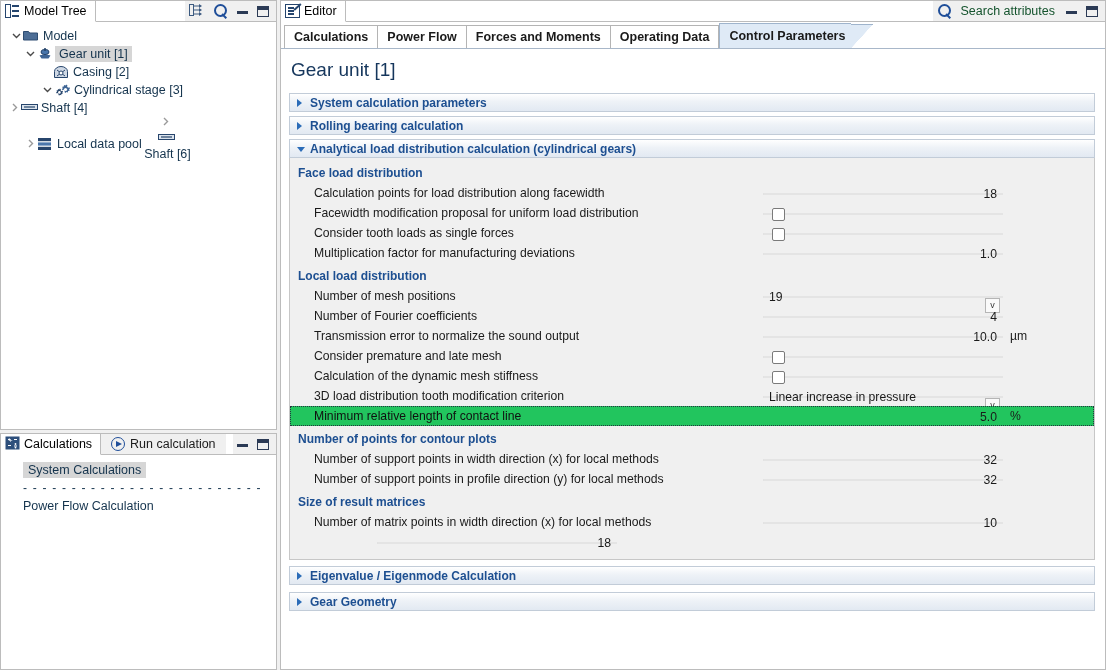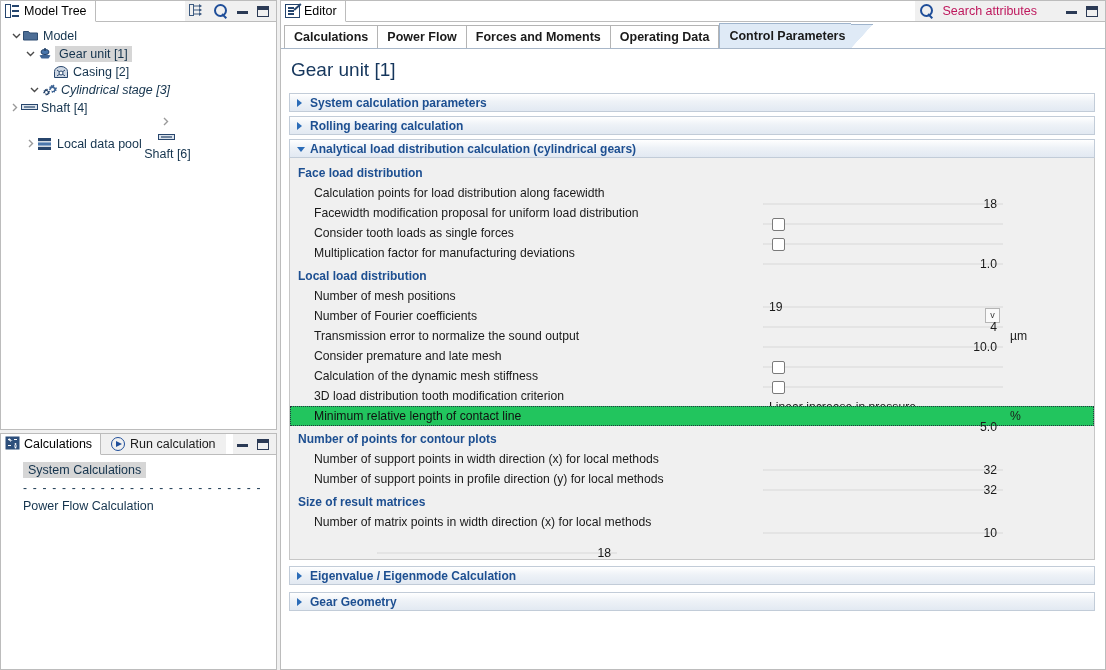--- a/index.html
+++ b/index.html
@@ -191,21 +191,21 @@
     border: 1px solid #c7c7c7; border-top: none;
     background: #f0f0f0;
     padding: 6px 0 7px 0;
   }
 
   .grouphead {
     font-size: 12px; font-weight: bold; color: #1d4f91;
     padding: 2px 0 3px 8px;
   }
   .frow {
-    display: flex; align-items: flex-end; height: 20px;
+    display: flex; align-items: center; height: 20px;
     position: relative;
   }
   .frow .lbl {
     width: 386px; flex: 0 0 386px;
     padding-left: 24px; font-size: 12.2px; color: #1a1a1a;
     line-height: 20px; white-space: nowrap; overflow: hidden;
   }
   .frow .gap1 { width: 1px; flex: 0 0 1px; background: #d2d8de; }
   .frow .midgap { width: 86px; flex: 0 0 86px; }
   .frow .fieldcell {
@@ -316,21 +316,21 @@
         <span class="tico">
           <svg width="16" height="14" viewBox="0 0 16 14">
             <path d="M1.5 12.5 v-6 a6.5 5 0 0 1 13 0 v6z" fill="#cfd8e4" stroke="#27456c"></path>
             <path d="M4 5 l8 6 M12 5 l-8 6" stroke="#27456c" stroke-width="1"></path>
             <circle cx="8" cy="8" r="2" fill="#fff" stroke="#27456c"></circle>
           </svg>
         </span>
         <span class="tlabel" style="margin-left:4px;">Casing [2]</span>
       </div>
 
-      <div class="trow" style="padding-left:26px;font-style:italic;">
+      <div class="trow" style="padding-left:39px;">
         <span class="twist">
           <svg width="9" height="9" viewBox="0 0 9 9">
               <path d="M1 3 L4.5 6.5 L8 3" stroke="#4a4a4a" stroke-width="1.4" fill="none"></path>
             </svg>
         </span>
         <span class="tico">
           <svg width="16" height="14" viewBox="0 0 16 14">
             <path d="M10 2 l1.6 .6 .6-1 1.3 .8-.5 1.1 1.2 1.2 1.1-.5.8 1.3-1 .6.6 1.6-1.6.2-.2 1.6-1.6-.6-.6 1-1.3-.8.5-1.1-1.2-1.2-1.1.5-.8-1.3 1-.6-.6-1.6 1.6-.2z" fill="#3f6595"></path>
             <circle cx="11.5" cy="6.5" r="1.6" fill="#fff"></circle>
             <path d="M4 6 l1.3 .5 .5-.9 1.1 .7-.4 .9 1 1 .9-.4 .7 1.1-.9 .5 .5 1.3-1.3 .2-.2 1.3-1.3-.5-.5 .9-1.1-.7 .4-.9-1-1-.9 .4-.7-1.1 .9-.5-.5-1.3 1.3-.2z" fill="#27456c"></path>
@@ -428,21 +428,21 @@
 
   <div class="panel" id="editor">
     <div class="tabstrip">
       <div class="vtab active" id="ed-tab">
         <span class="ico-editor"></span>
         <span>Editor</span>
       </div>
       <div class="tabspacer"></div>
       <div class="tabtools">
         <span class="ico-search"></span>
-        <span style="font-size:12.5px;color:#be185d;margin-right:20px;">Search attributes</span>
+        <span style="font-size:12.5px;color:#14532d;margin-right:2px;">Search attributes</span>
         <span class="ico-min"></span>
         <span class="ico-max"></span>
       </div>
     </div>
 
     <div class="formtabs">
       <div class="ftab"><span>Calculations</span></div>
       <div class="ftab"><span>Power Flow</span></div>
       <div class="ftab"><span>Forces and Moments</span></div>
       <div class="ftab"><span>Operating Data</span></div>

